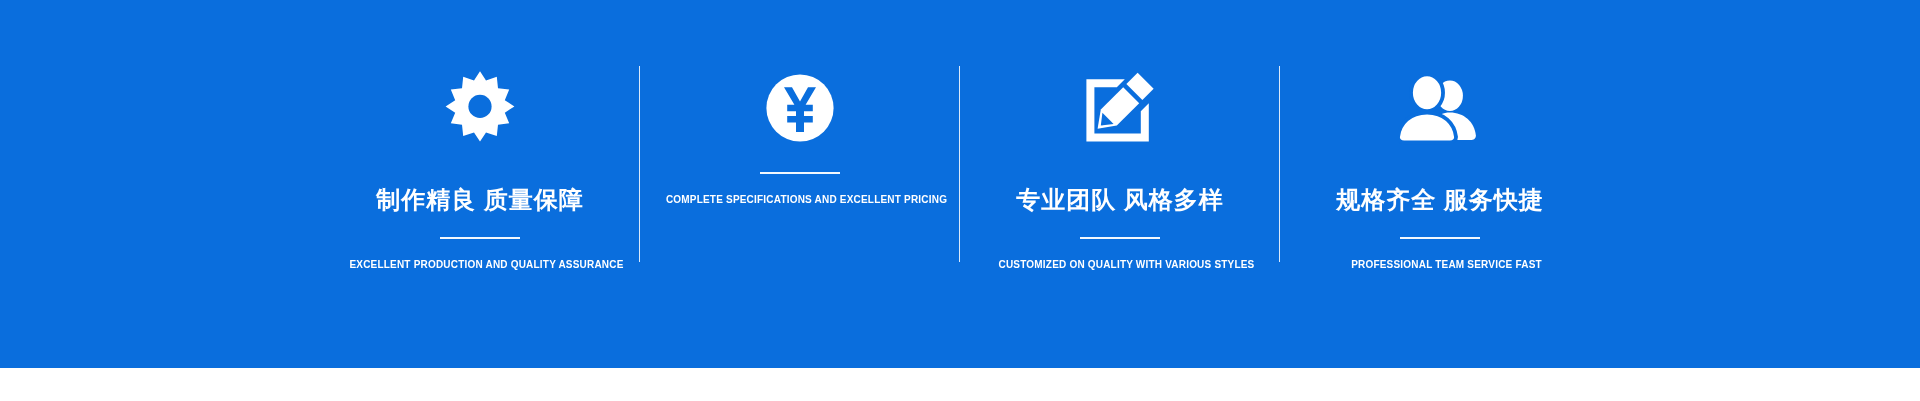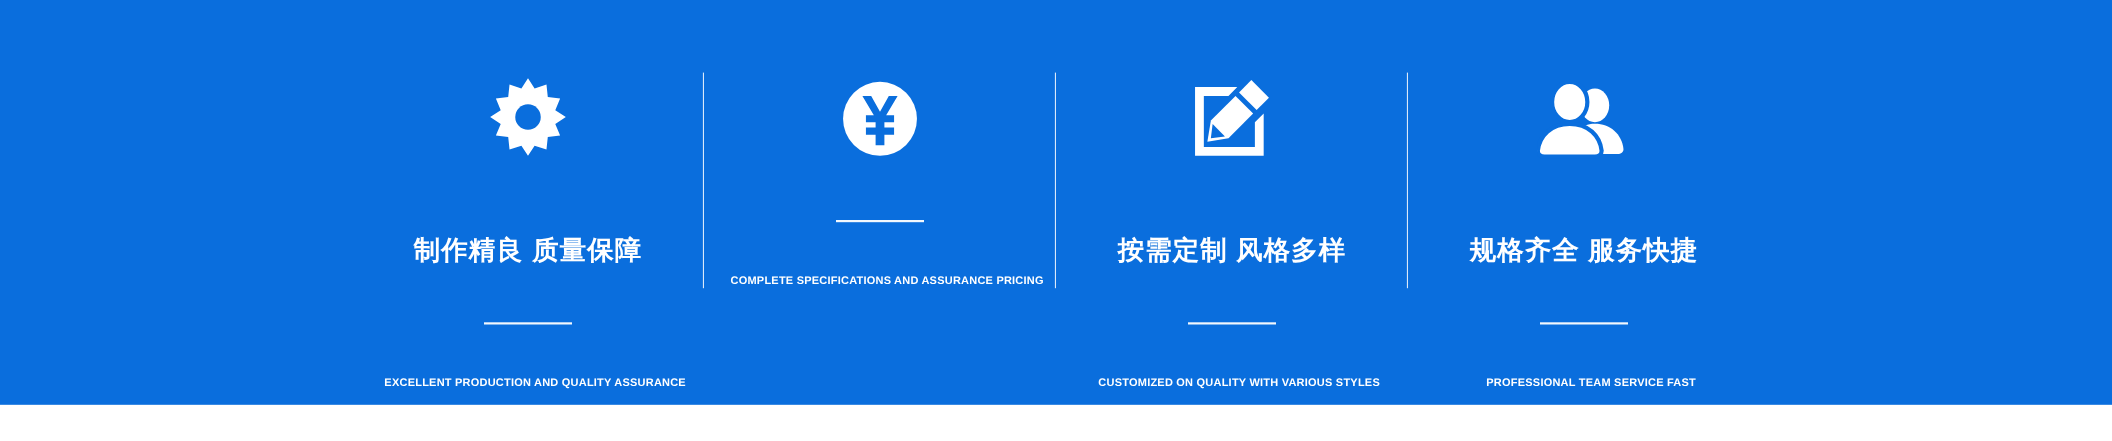--- a/index.html
+++ b/index.html
@@ -35,21 +35,20 @@
   }
 
   .feature {
     position: relative;
     width: 320px;
     height: 368px;
     display: flex;
     flex-direction: column;
     align-items: center;
     padding-top: 66px;
-    gap: 28px;
   }
 
   
   .feature .divider {
     position: absolute;
     right: 0;
     top: 66px;
     width: 1px;
     height: 196px;
     background: #ffffff;
@@ -123,35 +122,35 @@
     </div>
 
     <div class="feature">
       <div class="icon-wrap">
         <svg width="80" height="80" viewBox="0 0 100 100" aria-hidden="true">
           <circle cx="50" cy="50" r="42" fill="#ffffff"></circle>
           <path fill="#0a6edd" d="M30 24 L40 24 L50 42 L60 24 L70 24 L57 46 L66 46 L66 54 L55 54 L55 60 L66 60 L66 68 L55 68 L55 80 L45 80 L45 68 L34 68 L34 60 L45 60 L45 54 L34 54 L34 46 L43 46 Z"></path>
         </svg>
       </div>
       <div class="rule"></div>
-      <div class="subtitle">COMPLETE SPECIFICATIONS AND ASSURANCE PRICING</div>
+      <div class="subtitle">COMPLETE SPECIFICATIONS AND EXCELLENT PRICING</div>
       <div class="divider"></div>
     </div>
 
     <div class="feature">
       <div class="icon-wrap">
         <svg width="80" height="80" viewBox="0 0 100 100" aria-hidden="true">
           <path fill="#ffffff" d="M8 14 L8 92 L86 92 L86 44 L76 54 L76 82 L18 82 L18 24 L46 24 L56 14 Z"></path>
           <path fill="#ffffff" d="M72 6 L58 20 L78 40 L92 26 Z"></path>
           <path fill="#ffffff" d="M54 24 L26 52 L22 76 L46 72 L74 44 Z"></path>
           <path fill="#0a6edd" d="M28 56 L26 72 L42 70 Z"></path>
           <path fill="#0a6edd" d="M32 68 L30 66 L28 72 Z"></path>
         </svg>
       </div>
-      <div class="title">按需定制 风格多样</div>
+      <div class="title">专业团队 风格多样</div>
       <div class="rule"></div>
       <div class="subtitle">CUSTOMIZED ON QUALITY WITH VARIOUS STYLES</div>
       <div class="divider"></div>
     </div>
 
     <div class="feature">
       <div class="icon-wrap">
         <svg width="88" height="80" viewBox="0 0 110 100" aria-hidden="true">
           <ellipse cx="68" cy="34" rx="17" ry="20" fill="#ffffff"></ellipse>
           <path fill="#ffffff" d="M68 56 C86 56 100 68 102 86 C102 90 99 92 95 92 L48 92 C44 92 42 90 42 86 C44 68 50 56 68 56 Z"></path>

